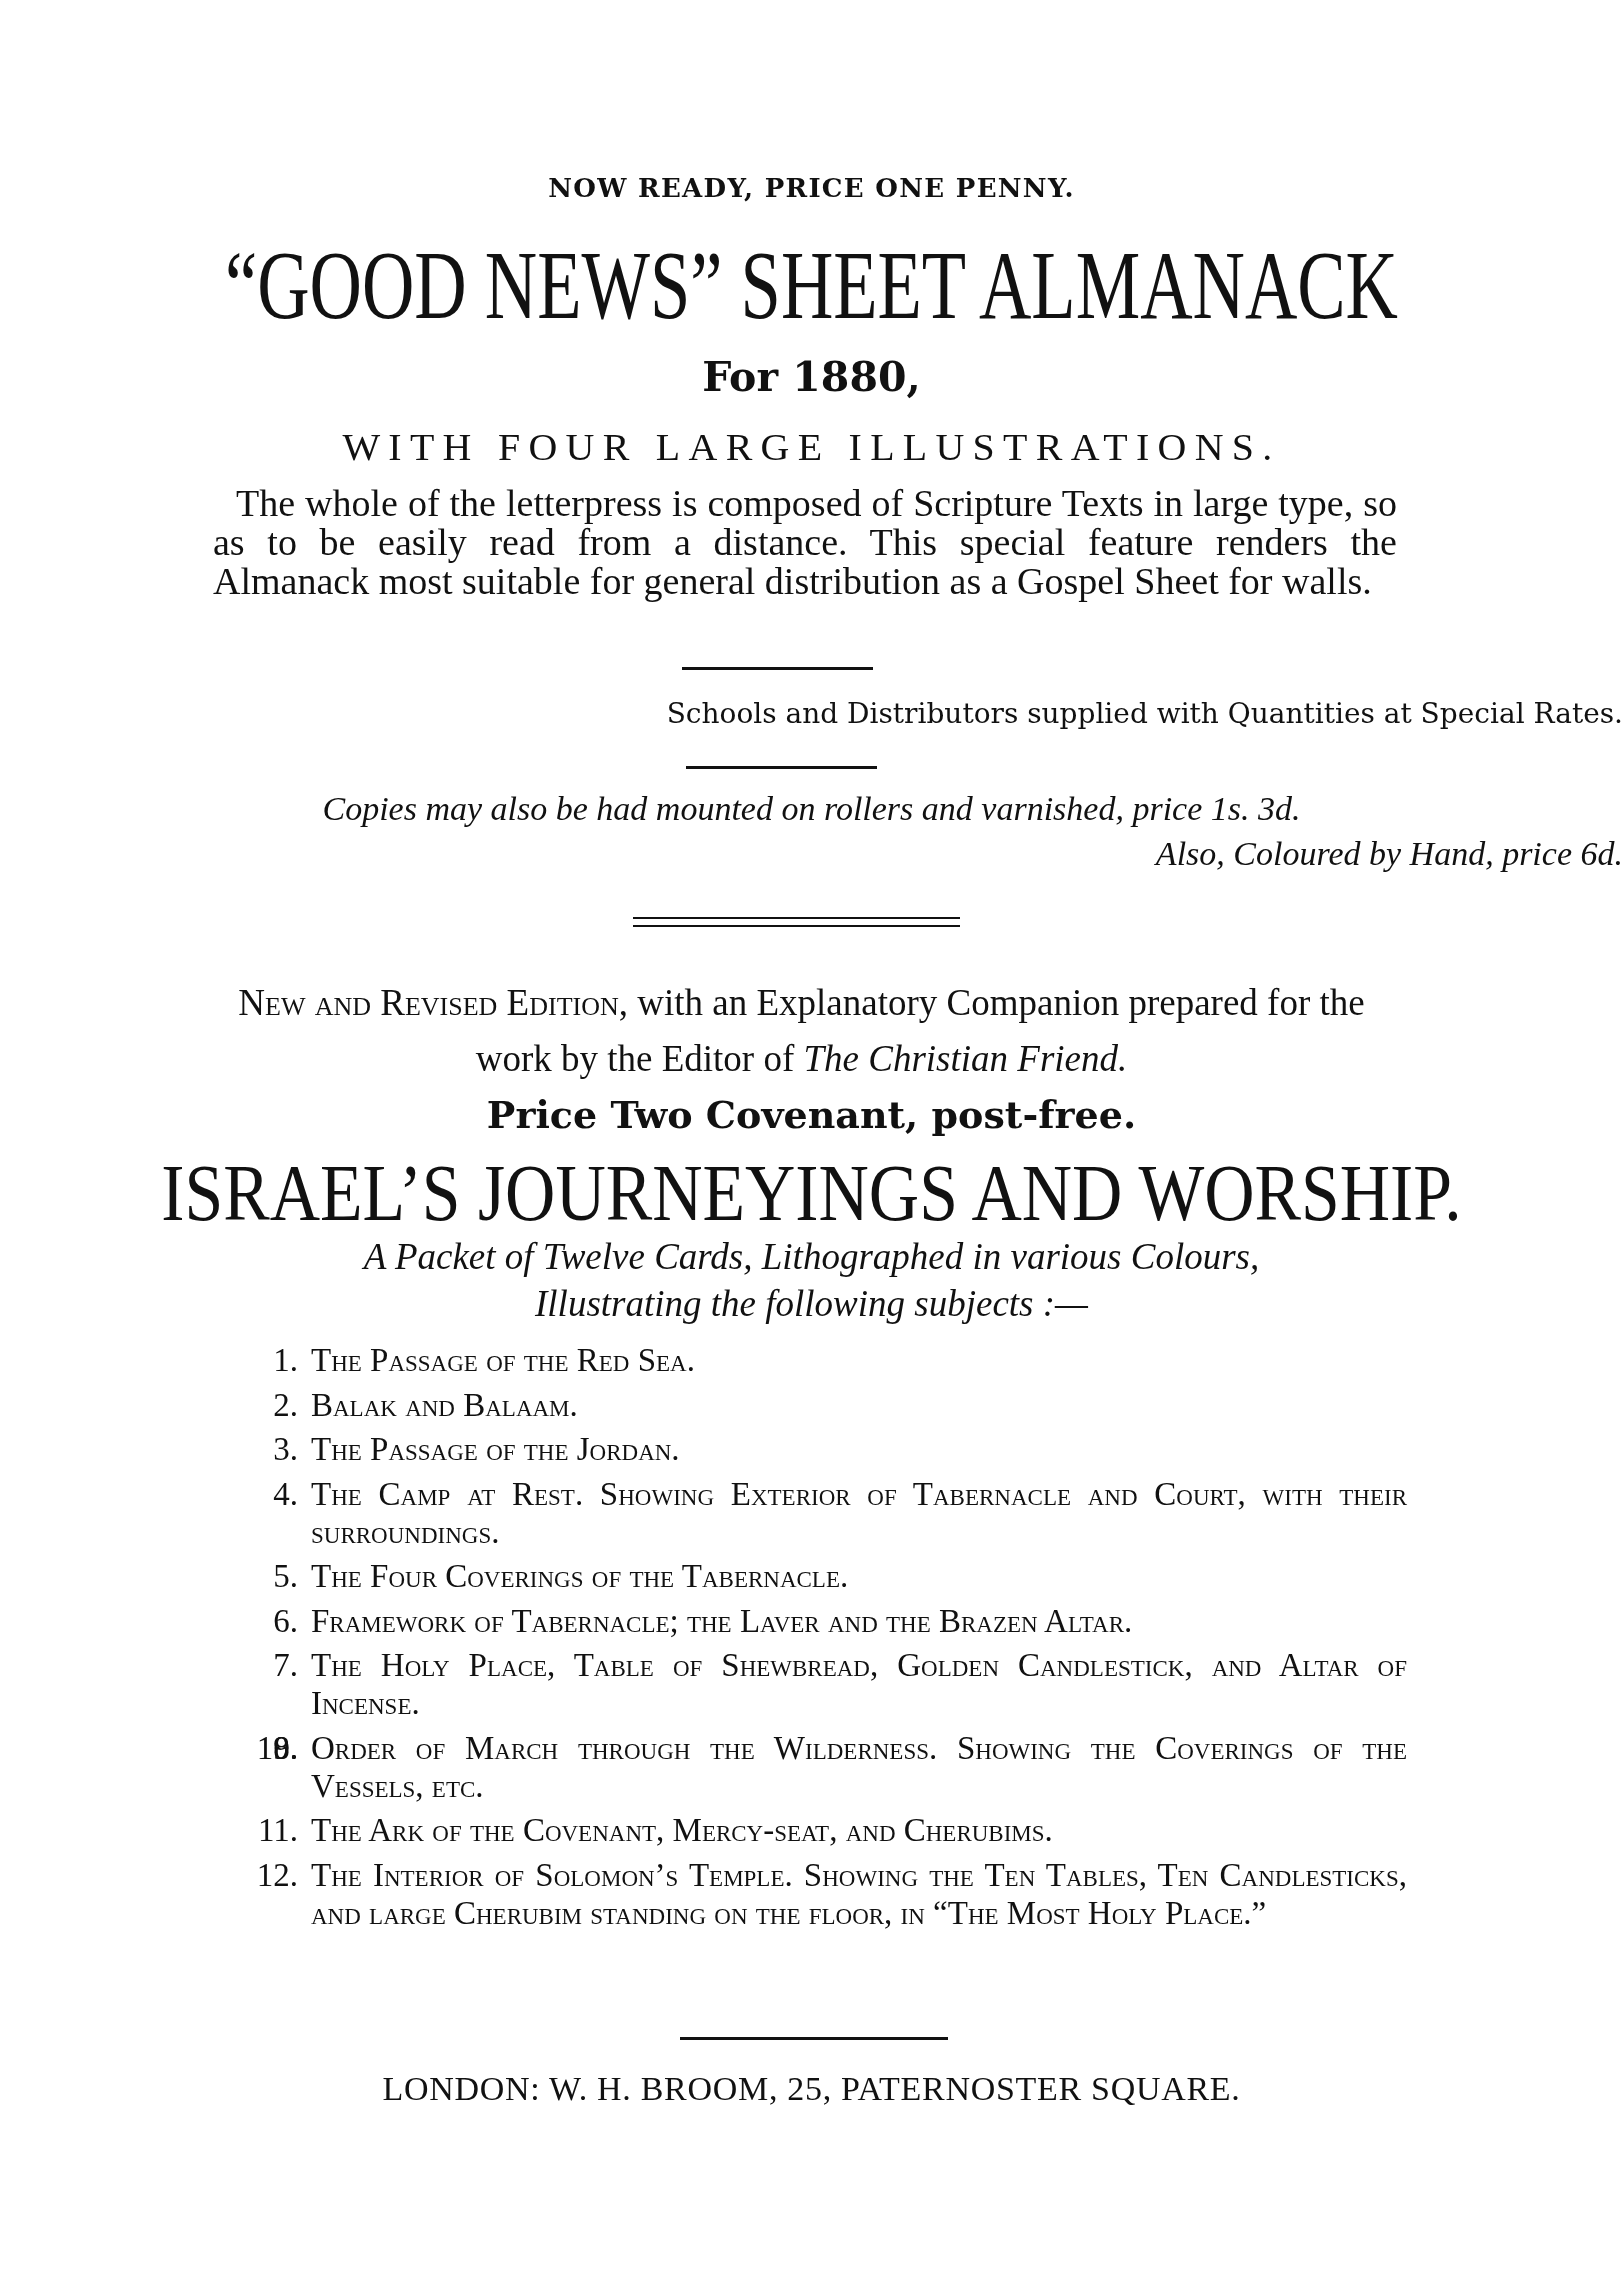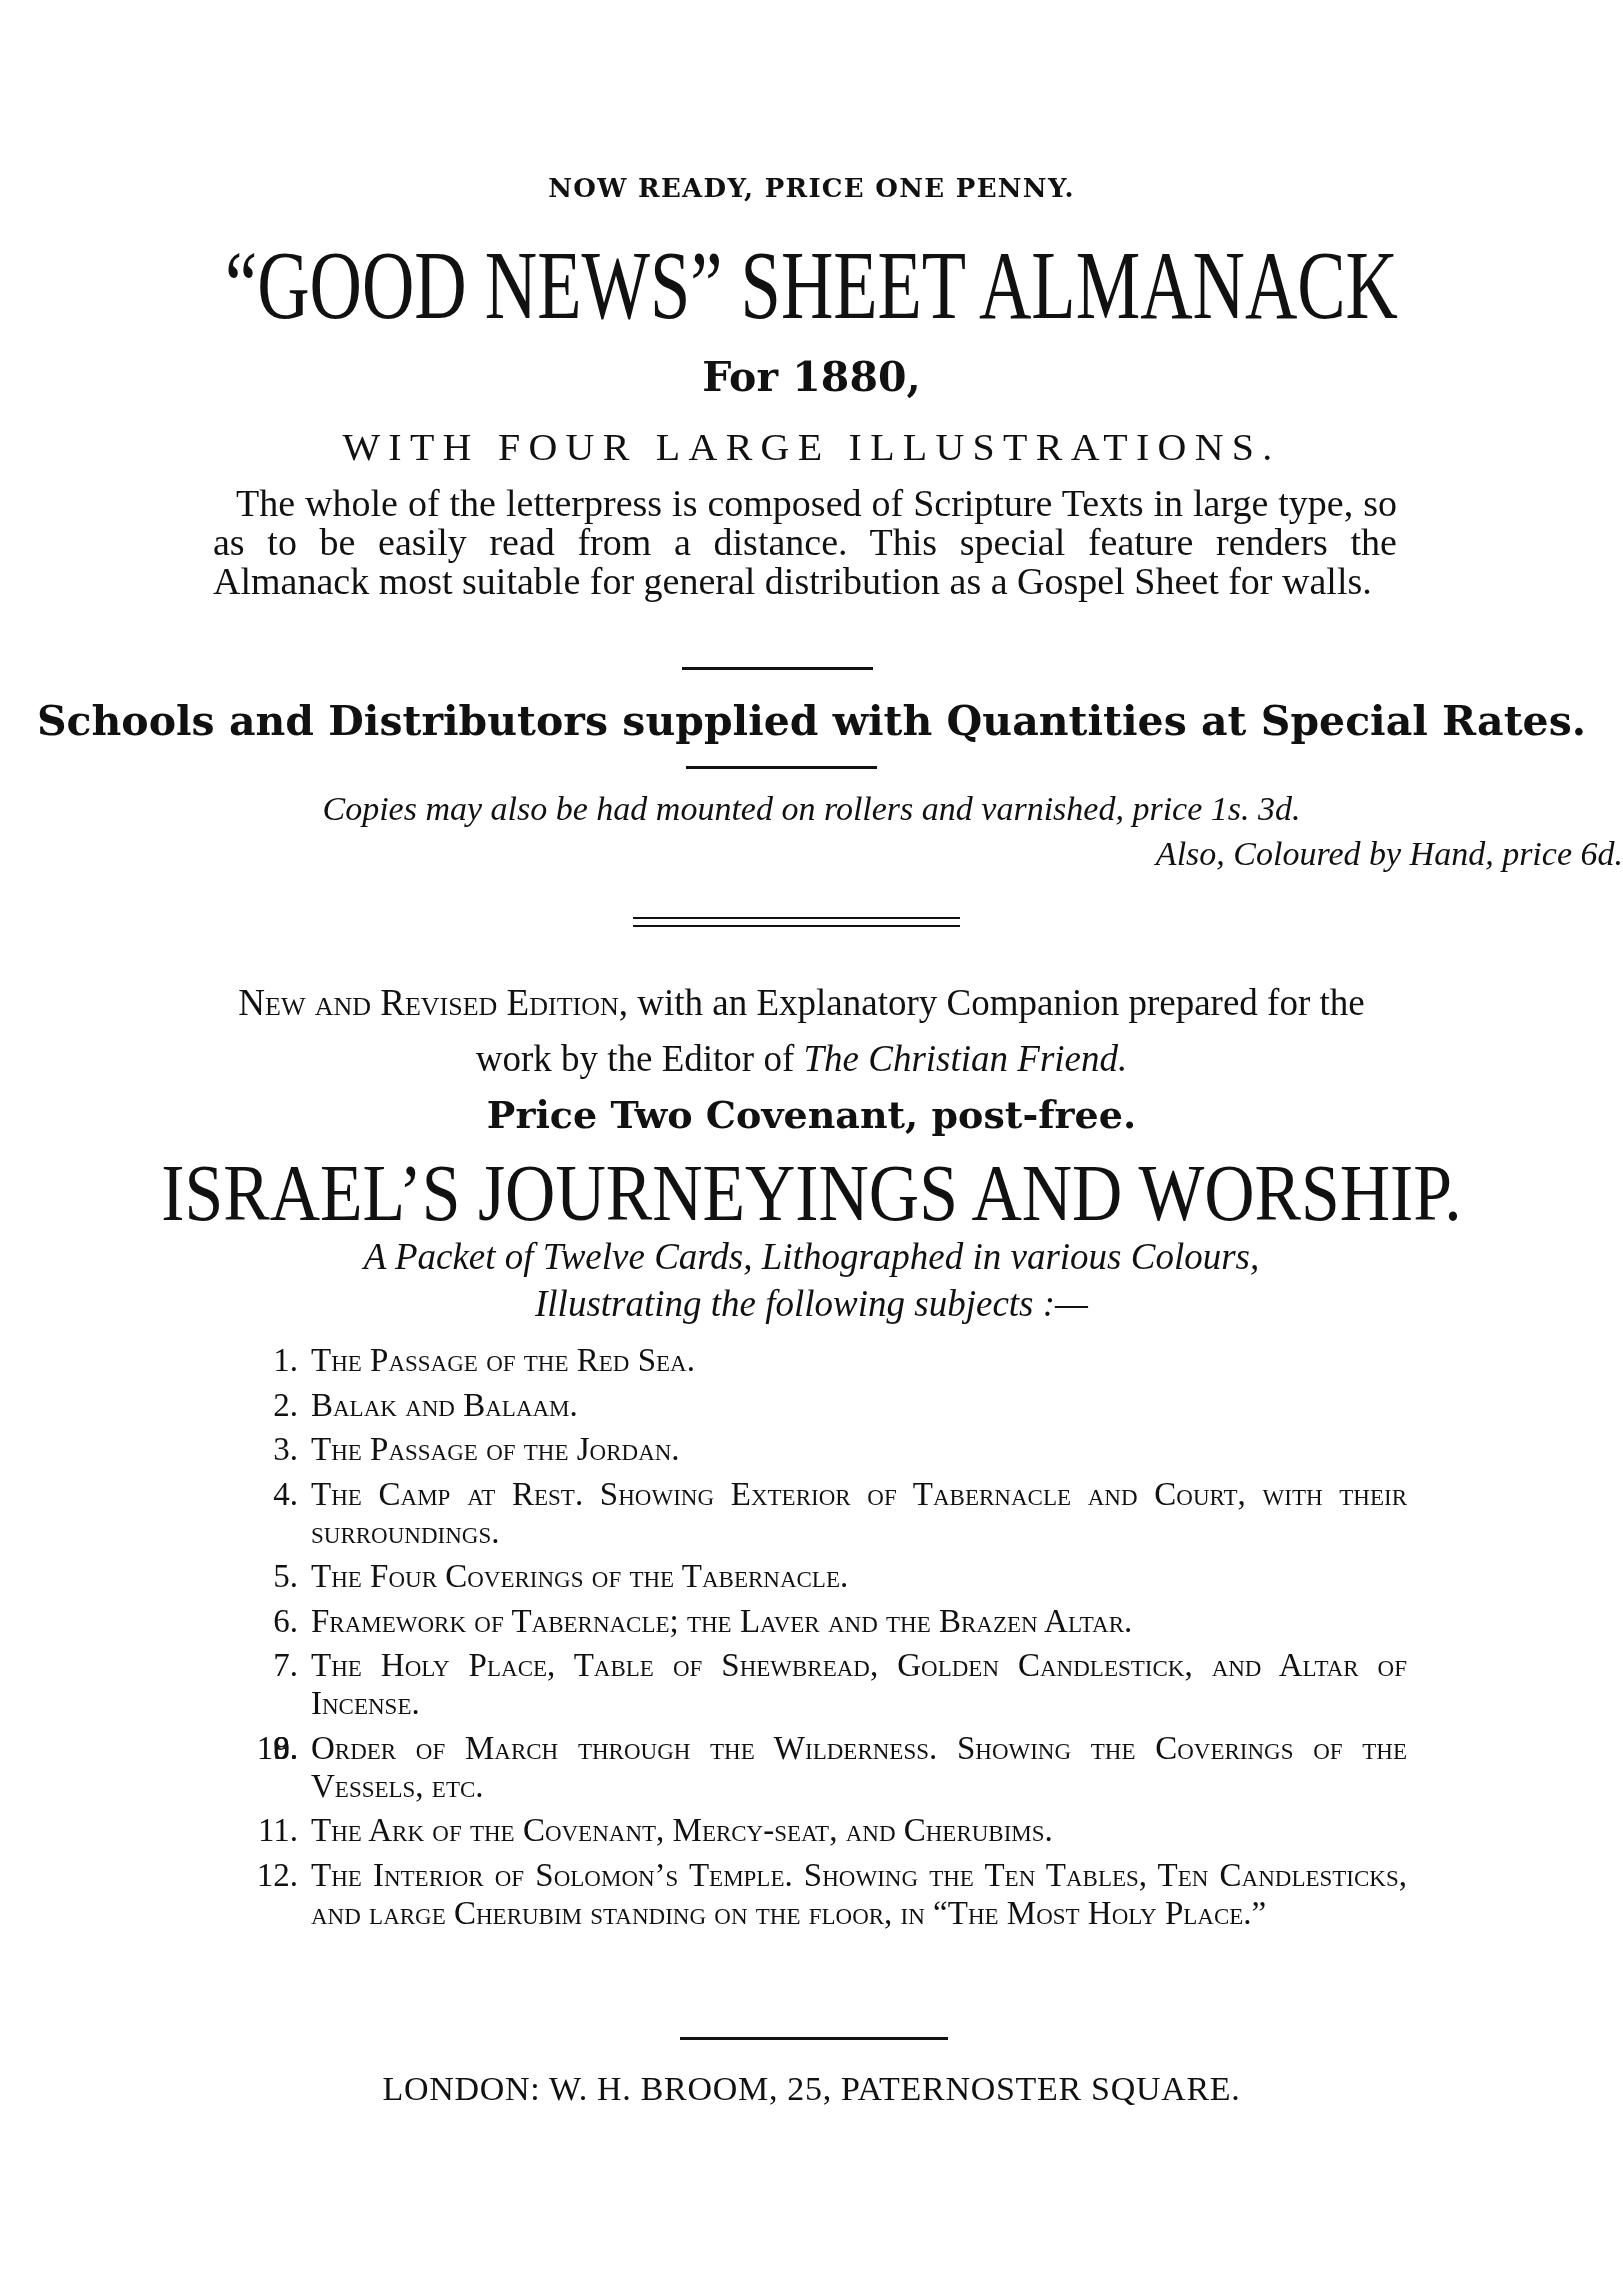--- a/index.html
+++ b/index.html
@@ -21,21 +21,21 @@
   #with-four {
     top: 425px; font-family: "Liberation Serif", serif; font-size: 38px;
     letter-spacing: 7.9px; transform: scaleX(1.05);
   }
   #blurb {
     left: 213px; width: 1184px; top: 484px;
     font-family: "Liberation Serif", serif; font-size: 38px; line-height: 39px;
     text-align: justify; text-indent: 23px;
   }
   #rule1 { left: 682px; width: 191px; top: 667px; }
-  #schools { top: 697px; font-weight: bold; font-size: 41px; }
+  #schools { top: 697px; font-weight: normal; font-size: 28px; text-align: right; }
   #rule2 { left: 686px; width: 191px; top: 766px; }
   #copies { top: 790px; font-style: italic; font-size: 34px; font-family: "Liberation Serif", serif; }
   #coloured { top: 835px; font-style: italic; font-size: 34px; font-family: "Liberation Serif", serif; text-align: right; }
   #rule3a { left: 633px; width: 327px; top: 917px; height: 2px; }
   #rule3b { left: 633px; width: 327px; top: 925px; height: 2px; }
 
   #new-edition {
     left: 203px; width: 1197px; top: 975px;
     font-family: "Liberation Serif", serif; font-size: 37px; line-height: 56px;
     text-align: center;

